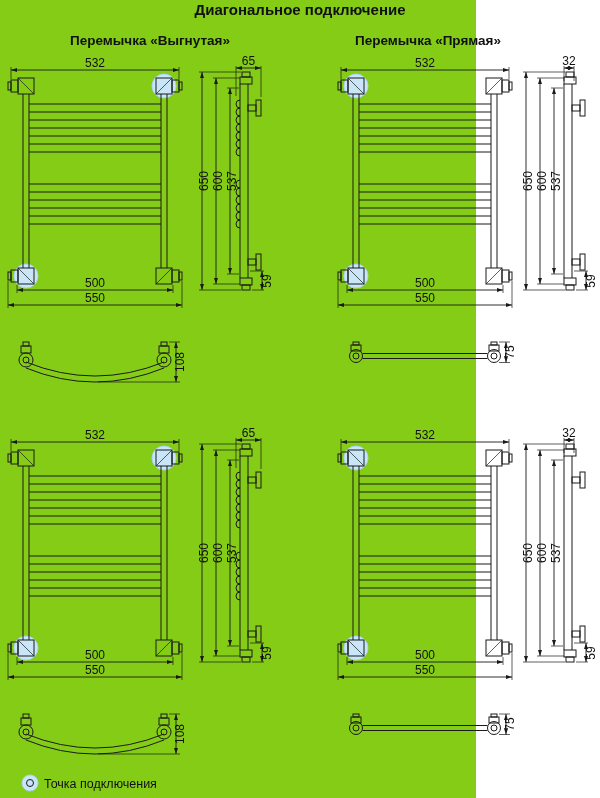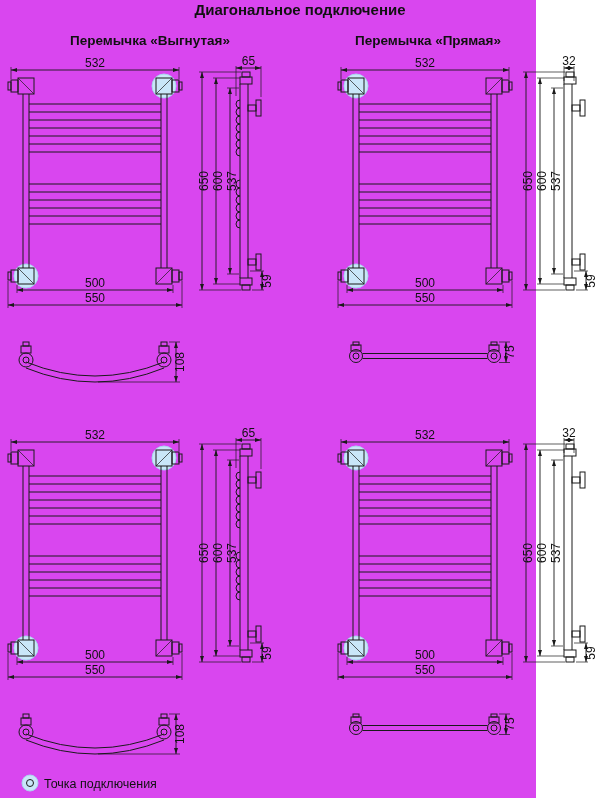--- a/index.html
+++ b/index.html
@@ -1,16 +1,16 @@
 <!DOCTYPE html>
 <html><head>
 <meta charset="utf-8">
 <style>
   html,body{margin:0;padding:0;background:#ffffff;}
-  .page{width:536px;height:798px;position:relative;background:#d946ef;font-family:"Liberation Sans",sans-serif;}
+  .page{width:476px;height:798px;position:relative;background:#84cc16;font-family:"Liberation Sans",sans-serif;}
   svg{display:block;}
   .s{fill:none;stroke:#1a1a1a;stroke-width:1;}
   .ext{stroke:#1a1a1a;stroke-width:.7;fill:none;}
   .dim-l{stroke:#1a1a1a;stroke-width:.9;fill:none;marker-start:url(#ah);marker-end:url(#ah);}
   .hlc{fill:#c9e6f8;stroke:#a9d4ef;stroke-width:1;}
   text{fill:#111;font-family:"Liberation Sans",sans-serif;}
   .dim{font-size:12px;}
   .ttl{font-size:15px;font-weight:bold;}
   .hdr{font-size:13.5px;font-weight:bold;}
   .lgd{font-size:12.5px;}

